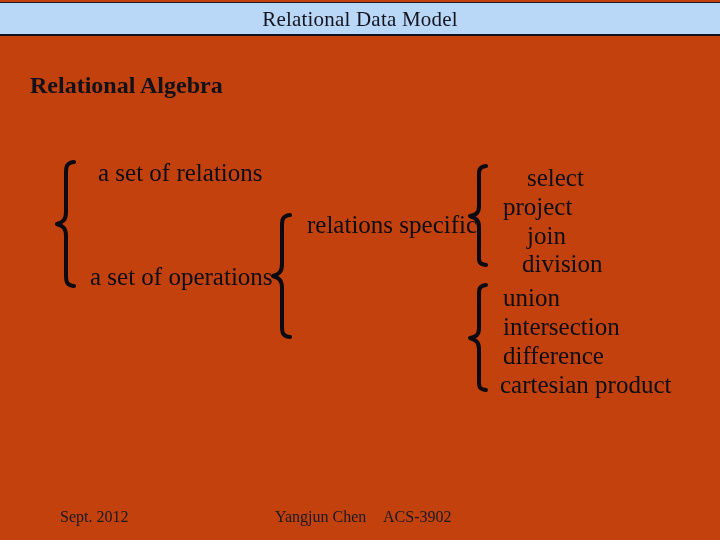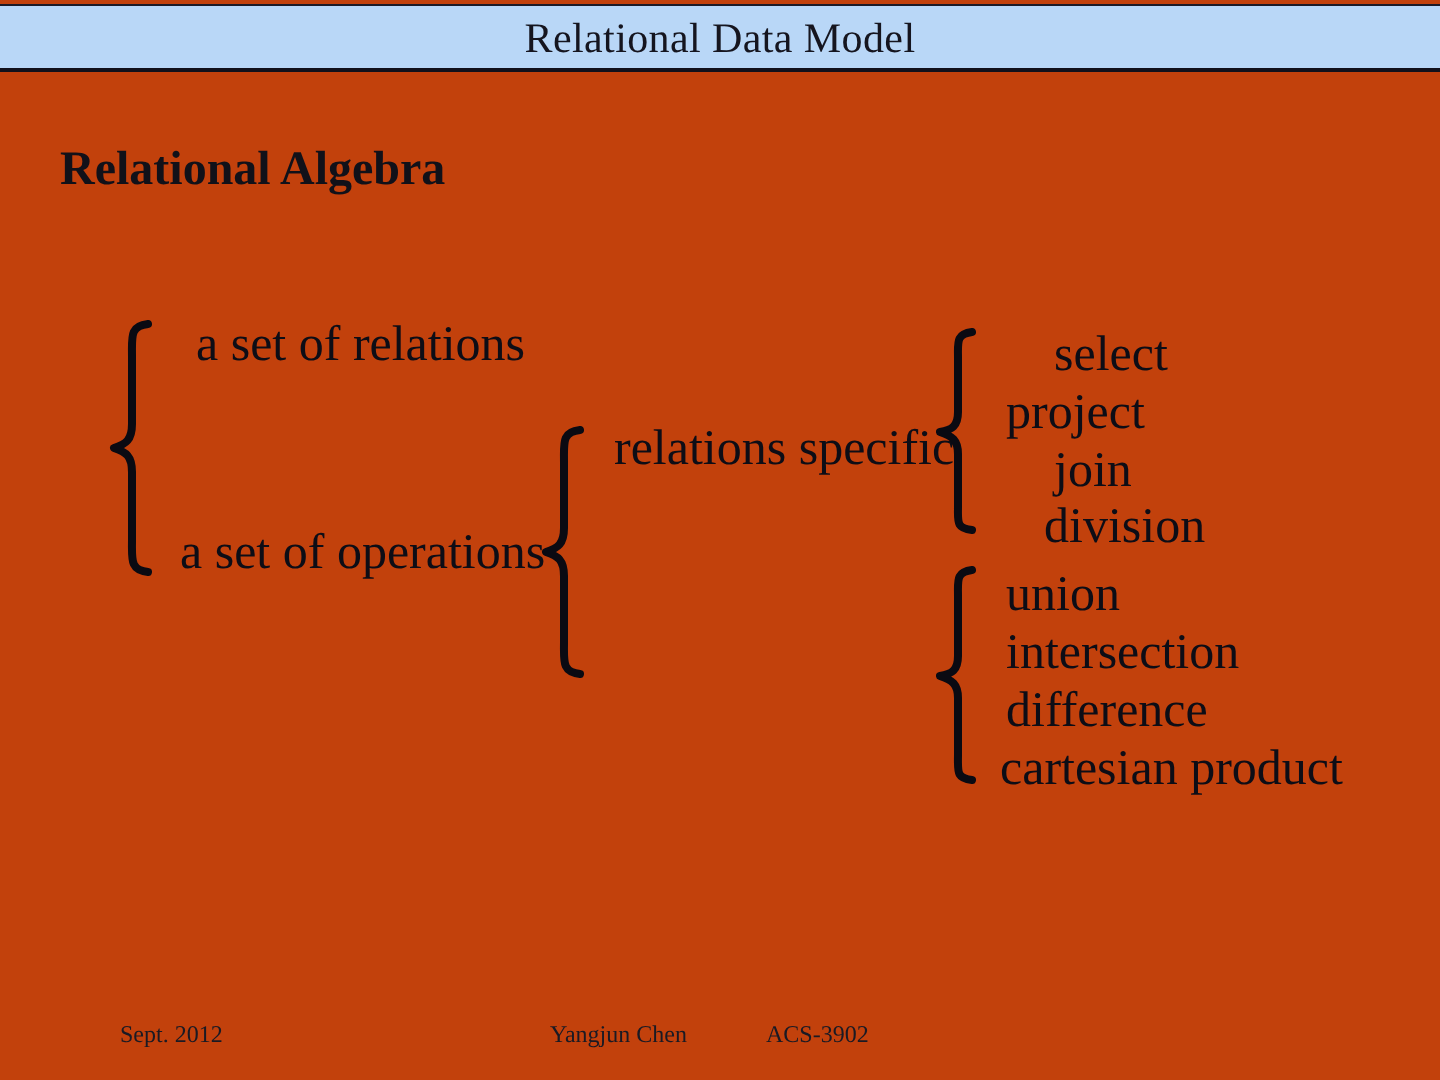--- a/index.html
+++ b/index.html
@@ -74,21 +74,21 @@
   .brace path {
     fill: none;
     stroke: #0a0a12;
     stroke-linecap: round;
     stroke-linejoin: round;
   }
 
   
   .footer-txt {
     position: absolute;
-    font-size: 12px;
+    font-size: 16px;
     line-height: 14px;
     white-space: nowrap;
     color: #1a1a24;
   }
 </style>
 </head>
 <body>
 
 <div id="slide">
 

